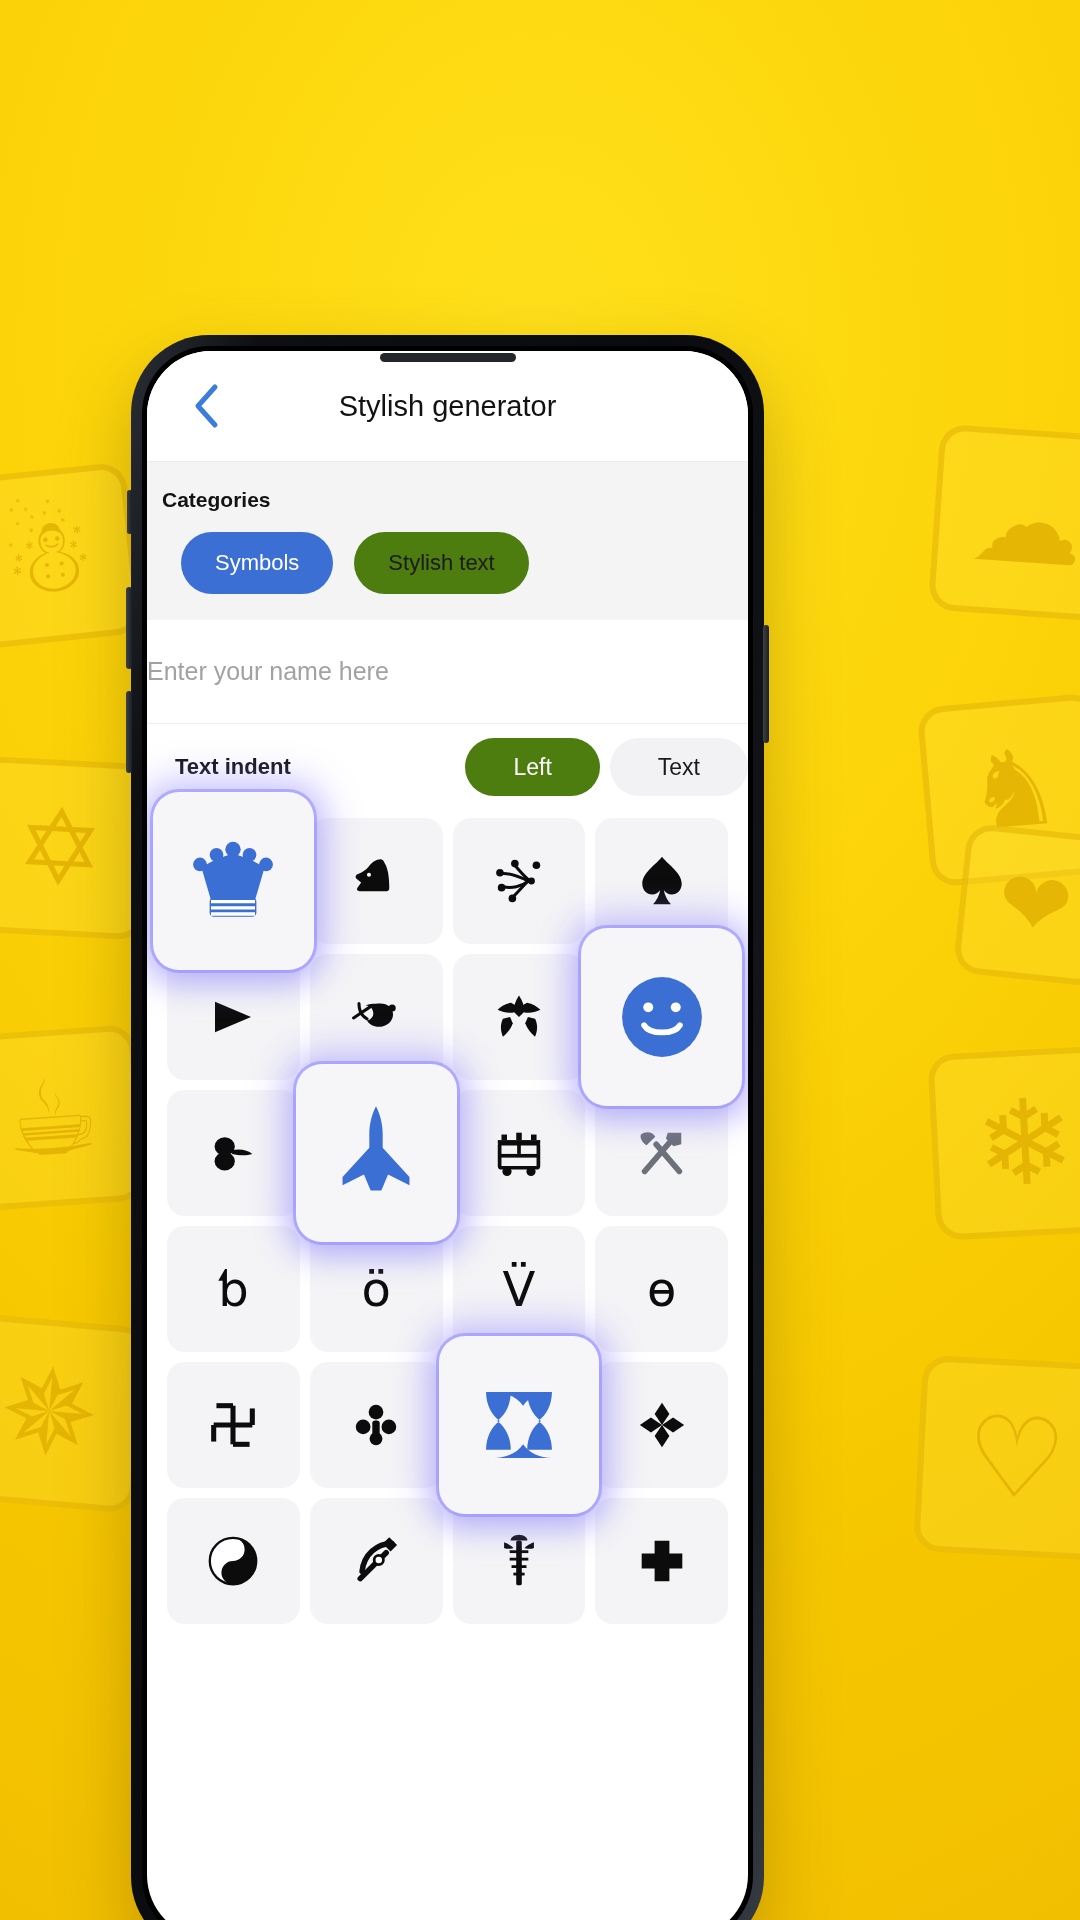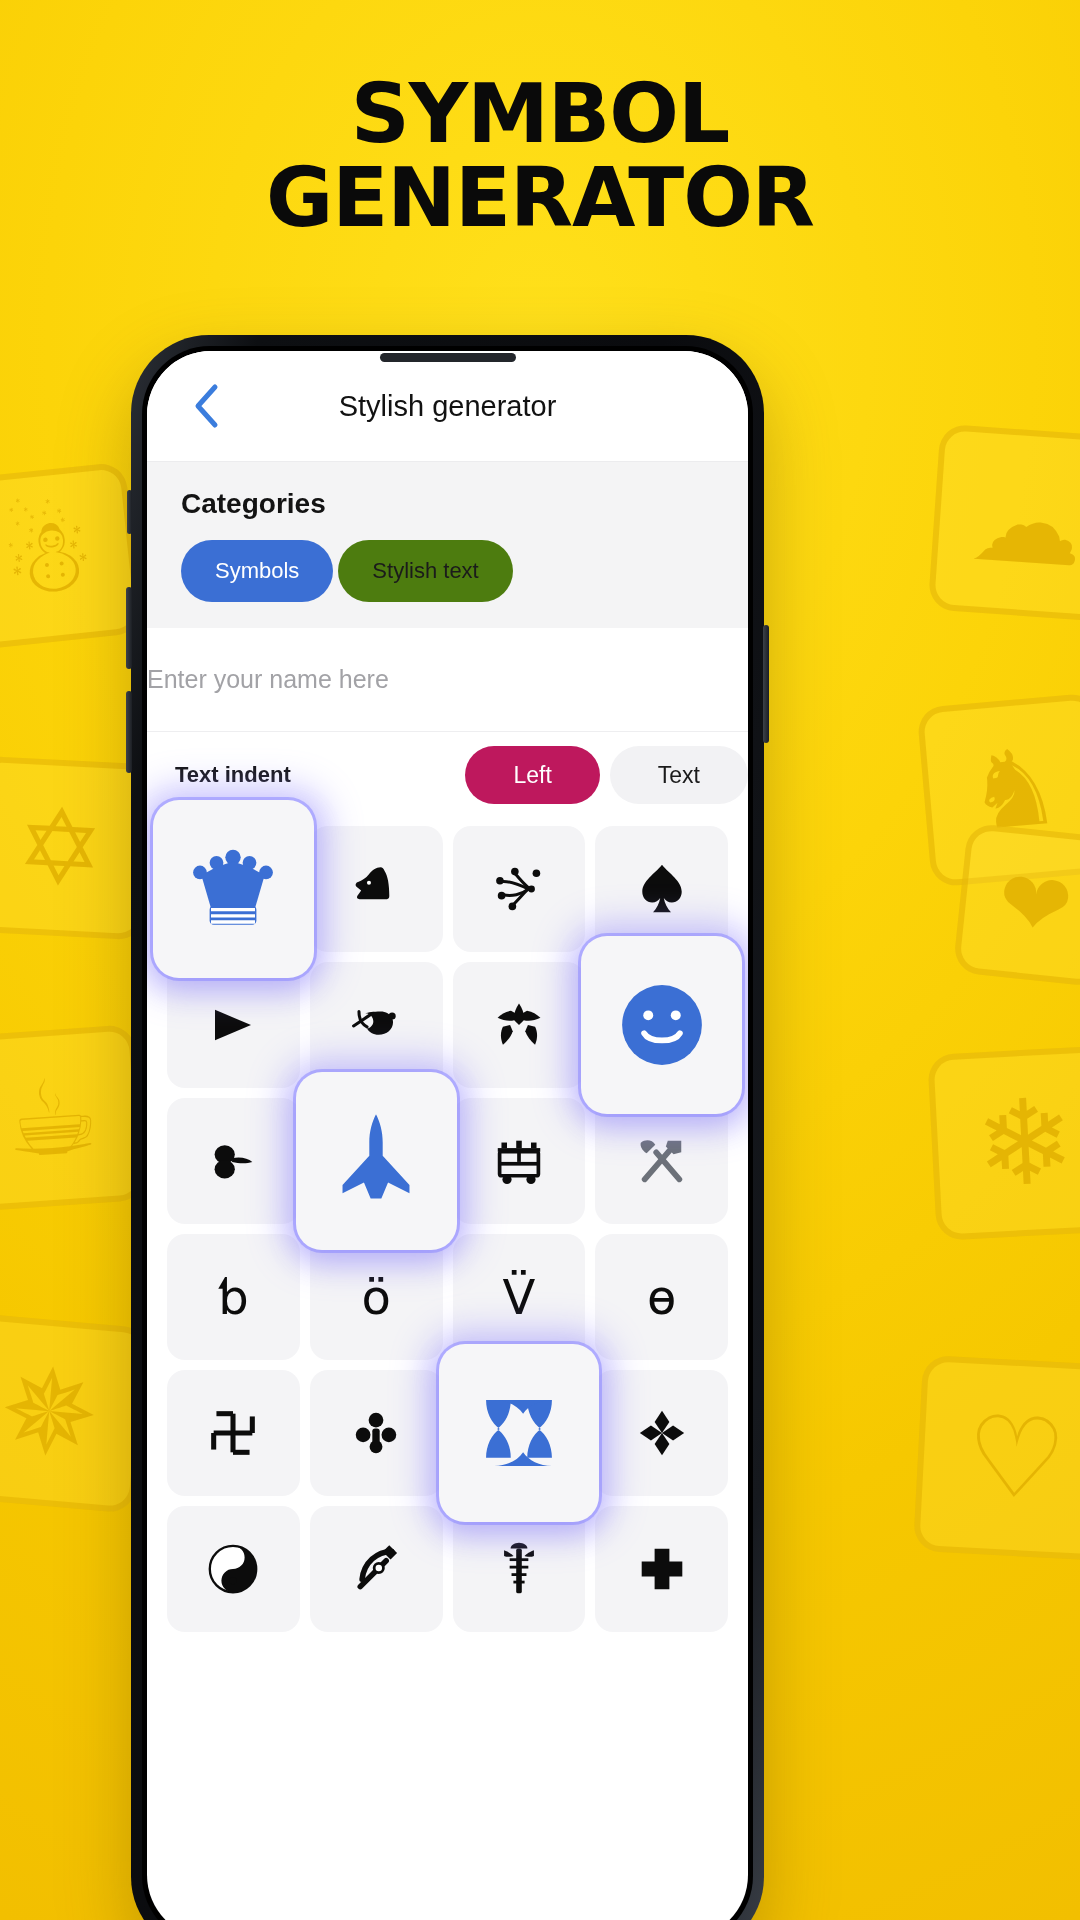--- a/index.html
+++ b/index.html
@@ -137,28 +137,28 @@
     pointer-events: none;
   }
 
   
   .cat-panel {
     background: #f4f4f5;
     padding: 26px 0 26px 0;
     border-top: 1px solid #ececee;
   }
   .cat-label {
-    margin-left: 34px;
-    font-size: 28px;
+    margin-left: 15px;
+    font-size: 21px;
     font-weight: 700;
     color: #131313;
   }
   .chip-row {
     display: flex;
-    gap: 5px;
+    gap: 21px;
     margin-top: 20px;
     padding-left: 34px;
   }
   .chip {
     height: 62px;
     padding: 0 34px;
     border-radius: 31px;
     display: flex;
     align-items: center;
     justify-content: center;
@@ -208,21 +208,21 @@
   }
   .tg {
     height: 58px;
     padding: 0 48px;
     border-radius: 29px;
     display: flex;
     align-items: center;
     justify-content: center;
     font-size: 23px;
   }
-  .tg.on  { background: #be185d; color: #ffffff; }
+  .tg.on  { background: #4d7c0f; color: #ffffff; }
   .tg.off { background: #f2f2f4; color: #1b1b1b; }
 
   
   .grid-wrap {
     background: #ffffff;
     padding: 8px 20px 0 20px;
   }
   .grid {
     display: grid;
     grid-template-columns: repeat(4, 1fr);
@@ -284,24 +284,20 @@
       <span class="deco-glyph" style="font-size:88px;">❤</span>
     </div>
     <div class="deco-tile" style="right:-38px; top:1050px; width:186px; height:186px; transform:rotate(-3deg);">
       <span class="deco-glyph" style="font-size:118px;">❄</span>
     </div>
     <div class="deco-tile" style="right:-34px; top:1360px; width:196px; height:196px; transform:rotate(3deg);">
       <span class="deco-glyph" style="font-size:112px;">♡</span>
     </div>
   </div>
 
-  <h1 class="headline">
-    <span>SYMBOL</span>
-    <span class="l2">GENERATOR</span>
-  </h1>
 
   <div class="phone">
     <div class="side-btn sb-mute"></div>
     <div class="side-btn sb-up"></div>
     <div class="side-btn sb-down"></div>
     <div class="side-btn sb-pow"></div>
 
     <div class="phone-inner">
       <div class="speaker"></div>
 

